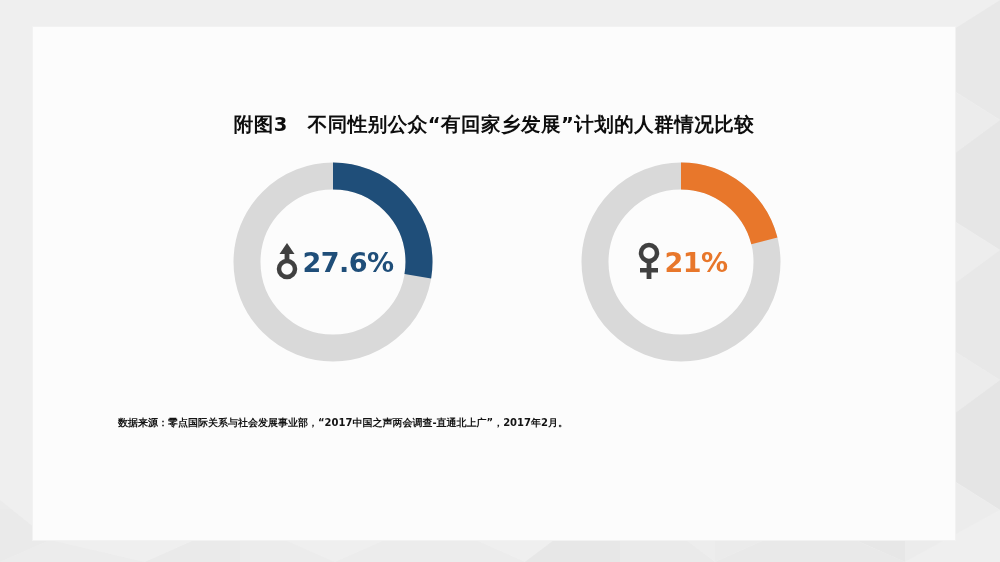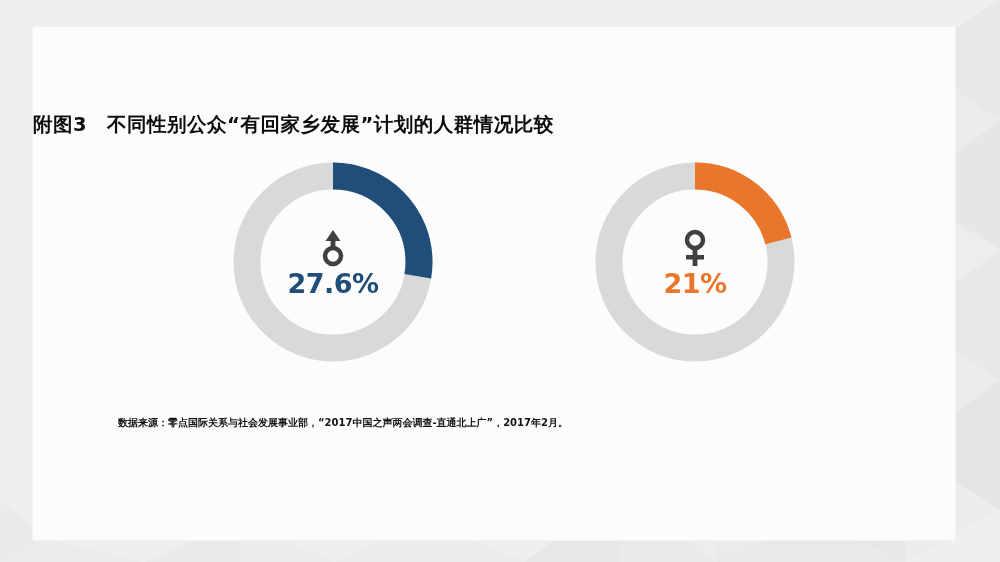--- a/index.html
+++ b/index.html
@@ -34,21 +34,21 @@
     box-shadow: 0 0 0 1px #f2f2f2;
     z-index: 1;
   }
 
   
   #chart-title {
     position: absolute;
     left: 0;
     top: 84px;
     width: 922px;
-    text-align: left;
+    text-align: center;
     font-family: "DejaVu Sans", "Liberation Sans", sans-serif;
     font-size: 19.5px;
     font-weight: bold;
     color: #0d0d0d;
     letter-spacing: 0.5px;
     white-space: nowrap;
   }
 
   
   #donuts {
@@ -58,37 +58,36 @@
     width: 922px;
     height: 230px;
   }
   .donut-block {
     position: absolute;
     top: 0;
     width: 200px;
     height: 200px;
   }
   #donut-male   { left: 200px; }
-  #donut-female { left: 562px; }
+  #donut-female { left: 548px; }
 
   .donut-svg {
     position: absolute;
     left: 0; top: 0;
     width: 200px;
     height: 200px;
   }
 
   .donut-center {
     position: absolute;
     left: 0;
     top: 0;
     width: 200px;
     height: 200px;
     display: flex;
-    flex-direction: column;
     align-items: center;
     justify-content: center;
   }
   .gender-icon {
     display: block;
     margin-bottom: 2px;
   }
   .pct-label {
     font-family: "DejaVu Sans", "Liberation Sans", sans-serif;
     font-size: 27px;

